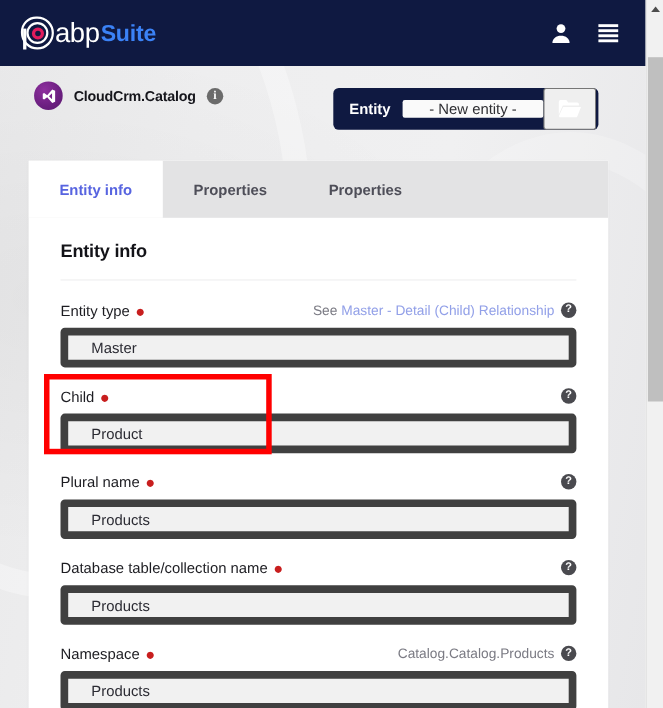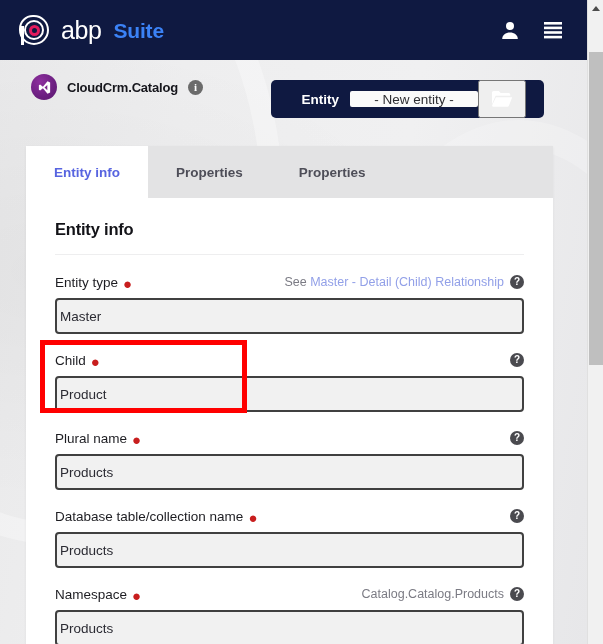--- a/index.html
+++ b/index.html
@@ -64,21 +64,21 @@
     background: #0f1941;
     display: flex;
     align-items: center;
     z-index: 20;
   }
 
   .brand {
     display: flex;
     align-items: center;
     margin-left: 19px;
-    gap: 12px;
+    gap: 1px;
     user-select: none;
   }
 
   .brand-mark {
     width: 30px; height: 30px;
     position: relative;
     flex: none;
   }
   .brand-mark .ring {
     position: absolute;
@@ -176,21 +176,21 @@
   }
 
   .entity-bar {
     position: absolute;
     right: 43px; top: 20px;
     height: 38px;
     background: #0f1941;
     border-radius: 5px;
     display: flex;
     align-items: center;
-    padding: 0 18px;
+    padding: 0 2px;
   }
   .entity-label {
     color: #ffffff;
     font-size: 13.5px;
     font-weight: 600;
     padding: 0 11px 0 12px;
     white-space: nowrap;
   }
   .entity-select {
     height: 16px;
@@ -314,25 +314,25 @@
     align-items: center;
     justify-content: center;
     line-height: 1;
     cursor: pointer;
     flex: none;
   }
   .field-input {
     width: 100%;
     height: 36px;
     background: #f1f1f1;
-    border: 2px solid #404040;
+    border: 7px solid #404040;
     border-radius: 4px;
     font-size: 13.5px;
     color: #2b2b33;
-    padding: 0 3px;
+    padding: 0 21px;
     font-family: inherit;
     outline: none;
   }
 
   
   .annot-box {
     position: absolute;
     left: 40px; top: 340px;
     width: 207px; height: 73px;
     border: 5px solid #ff0000;

